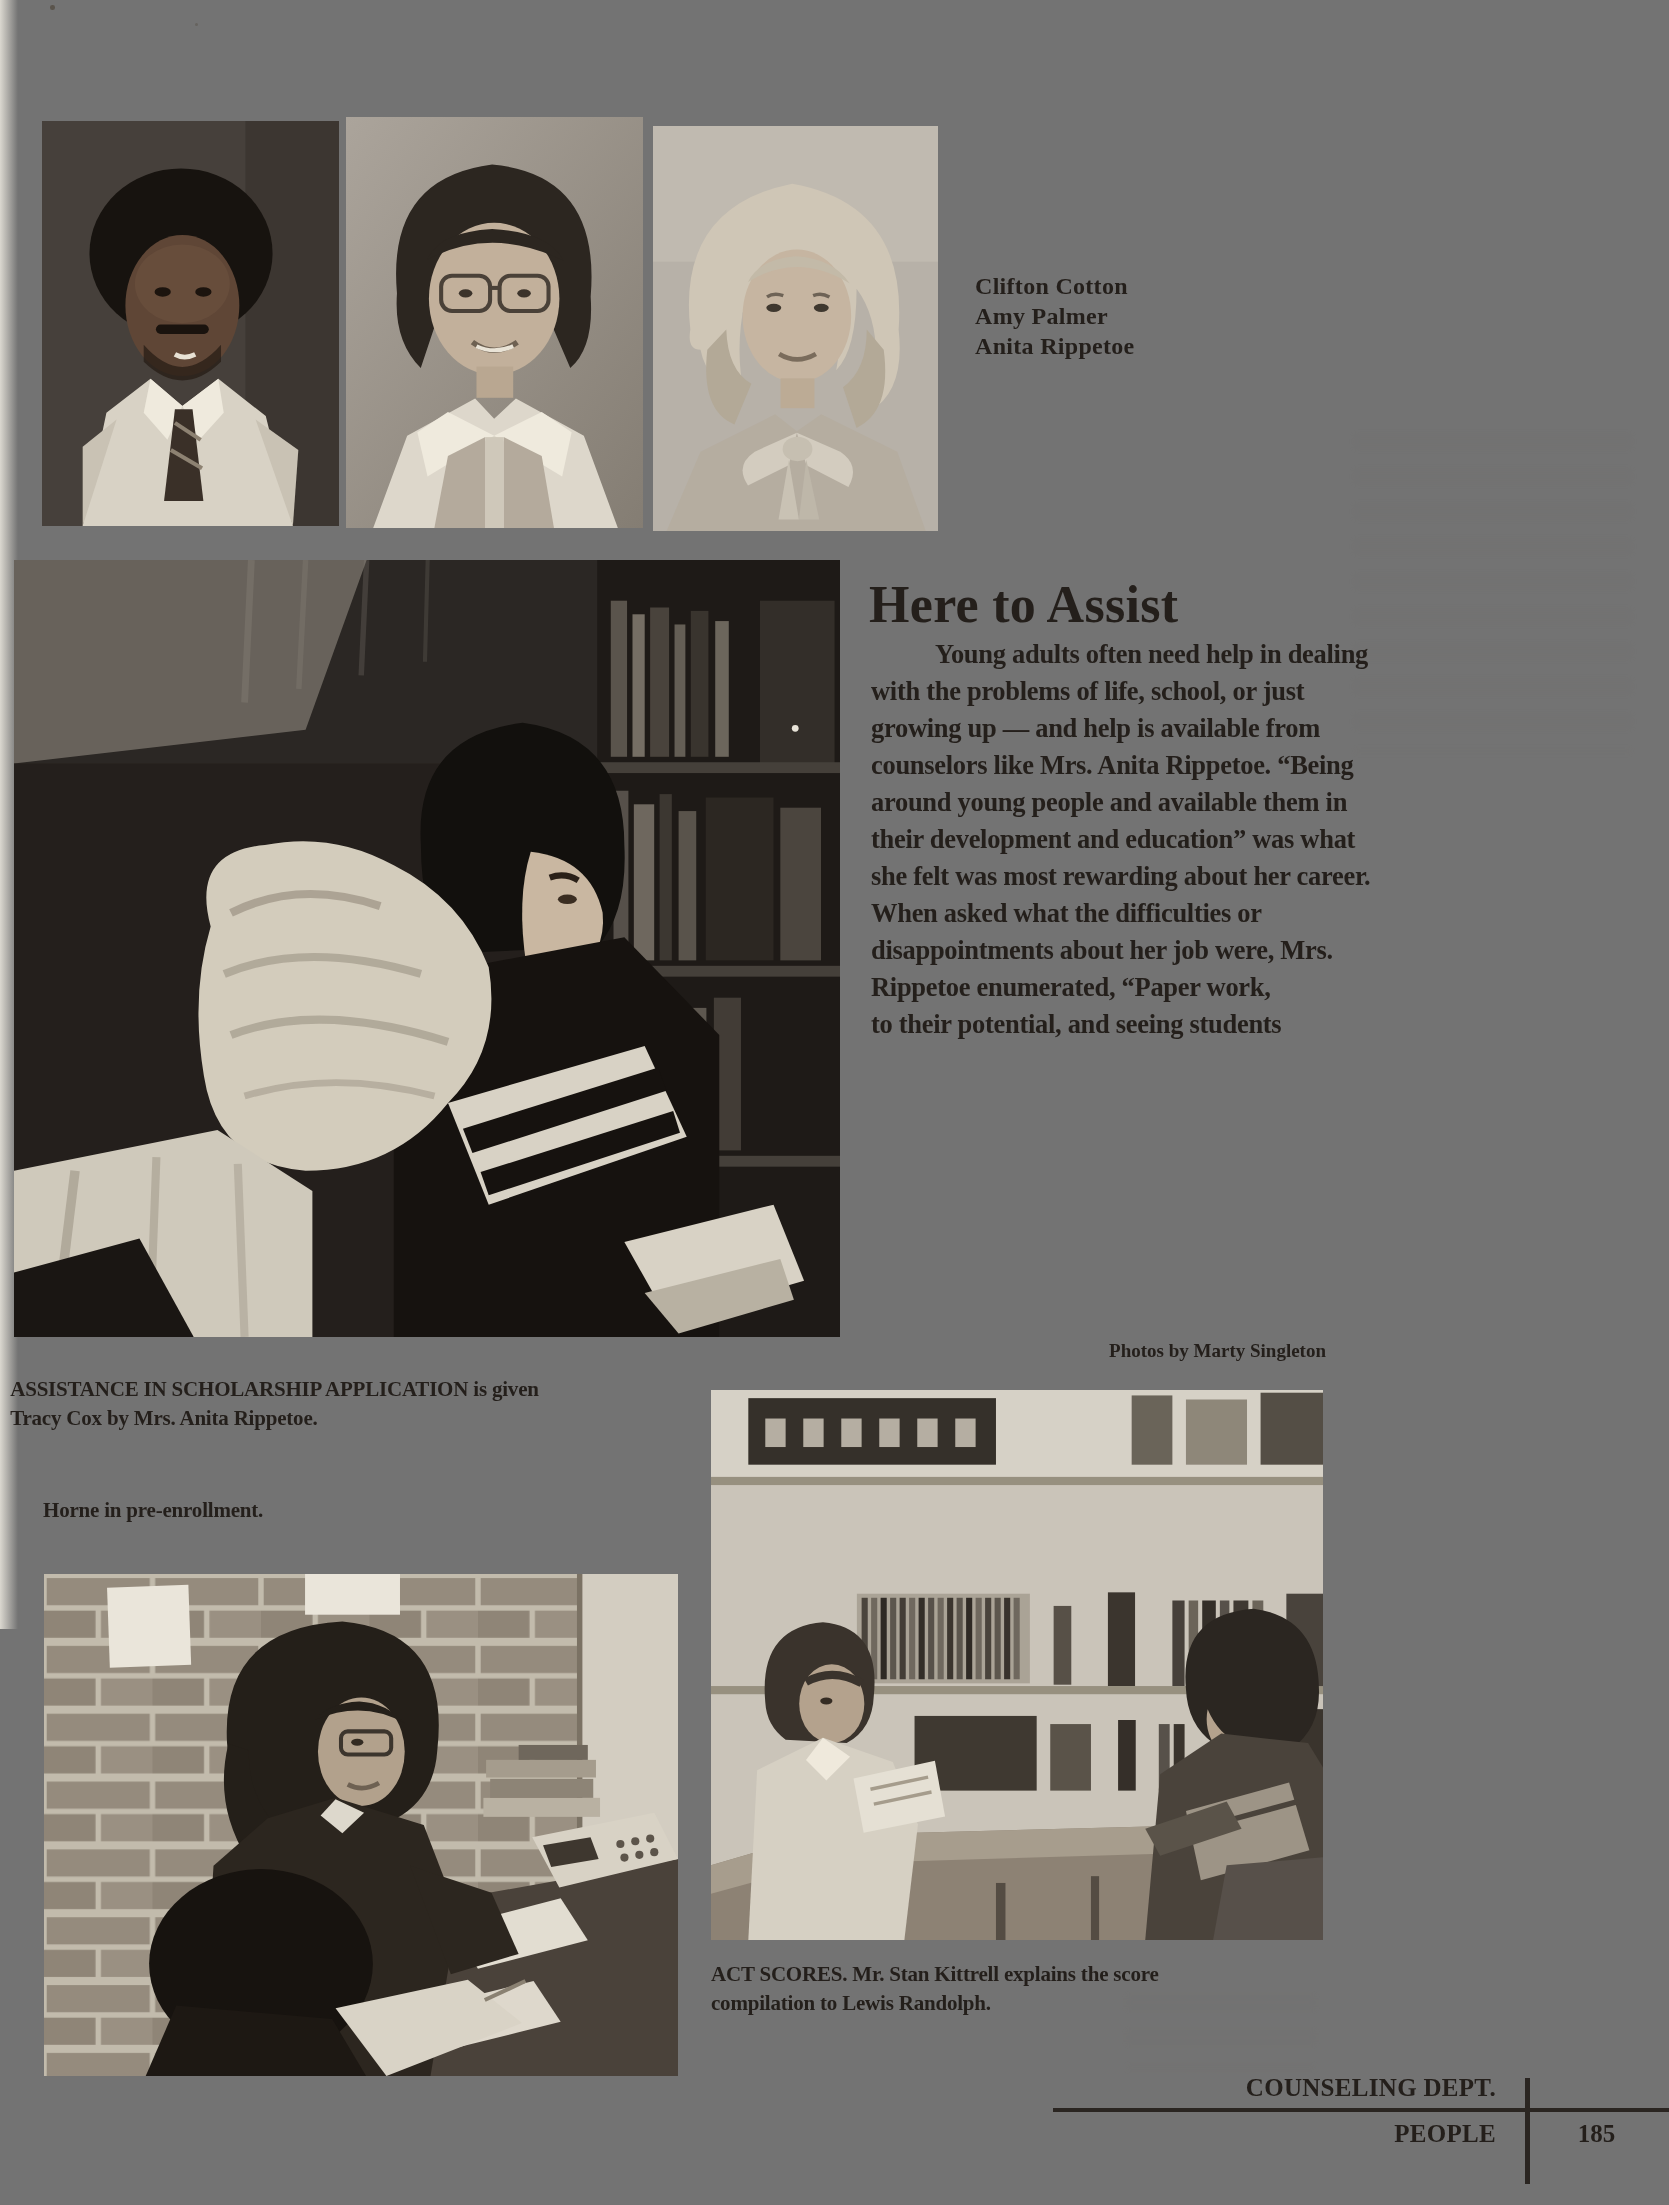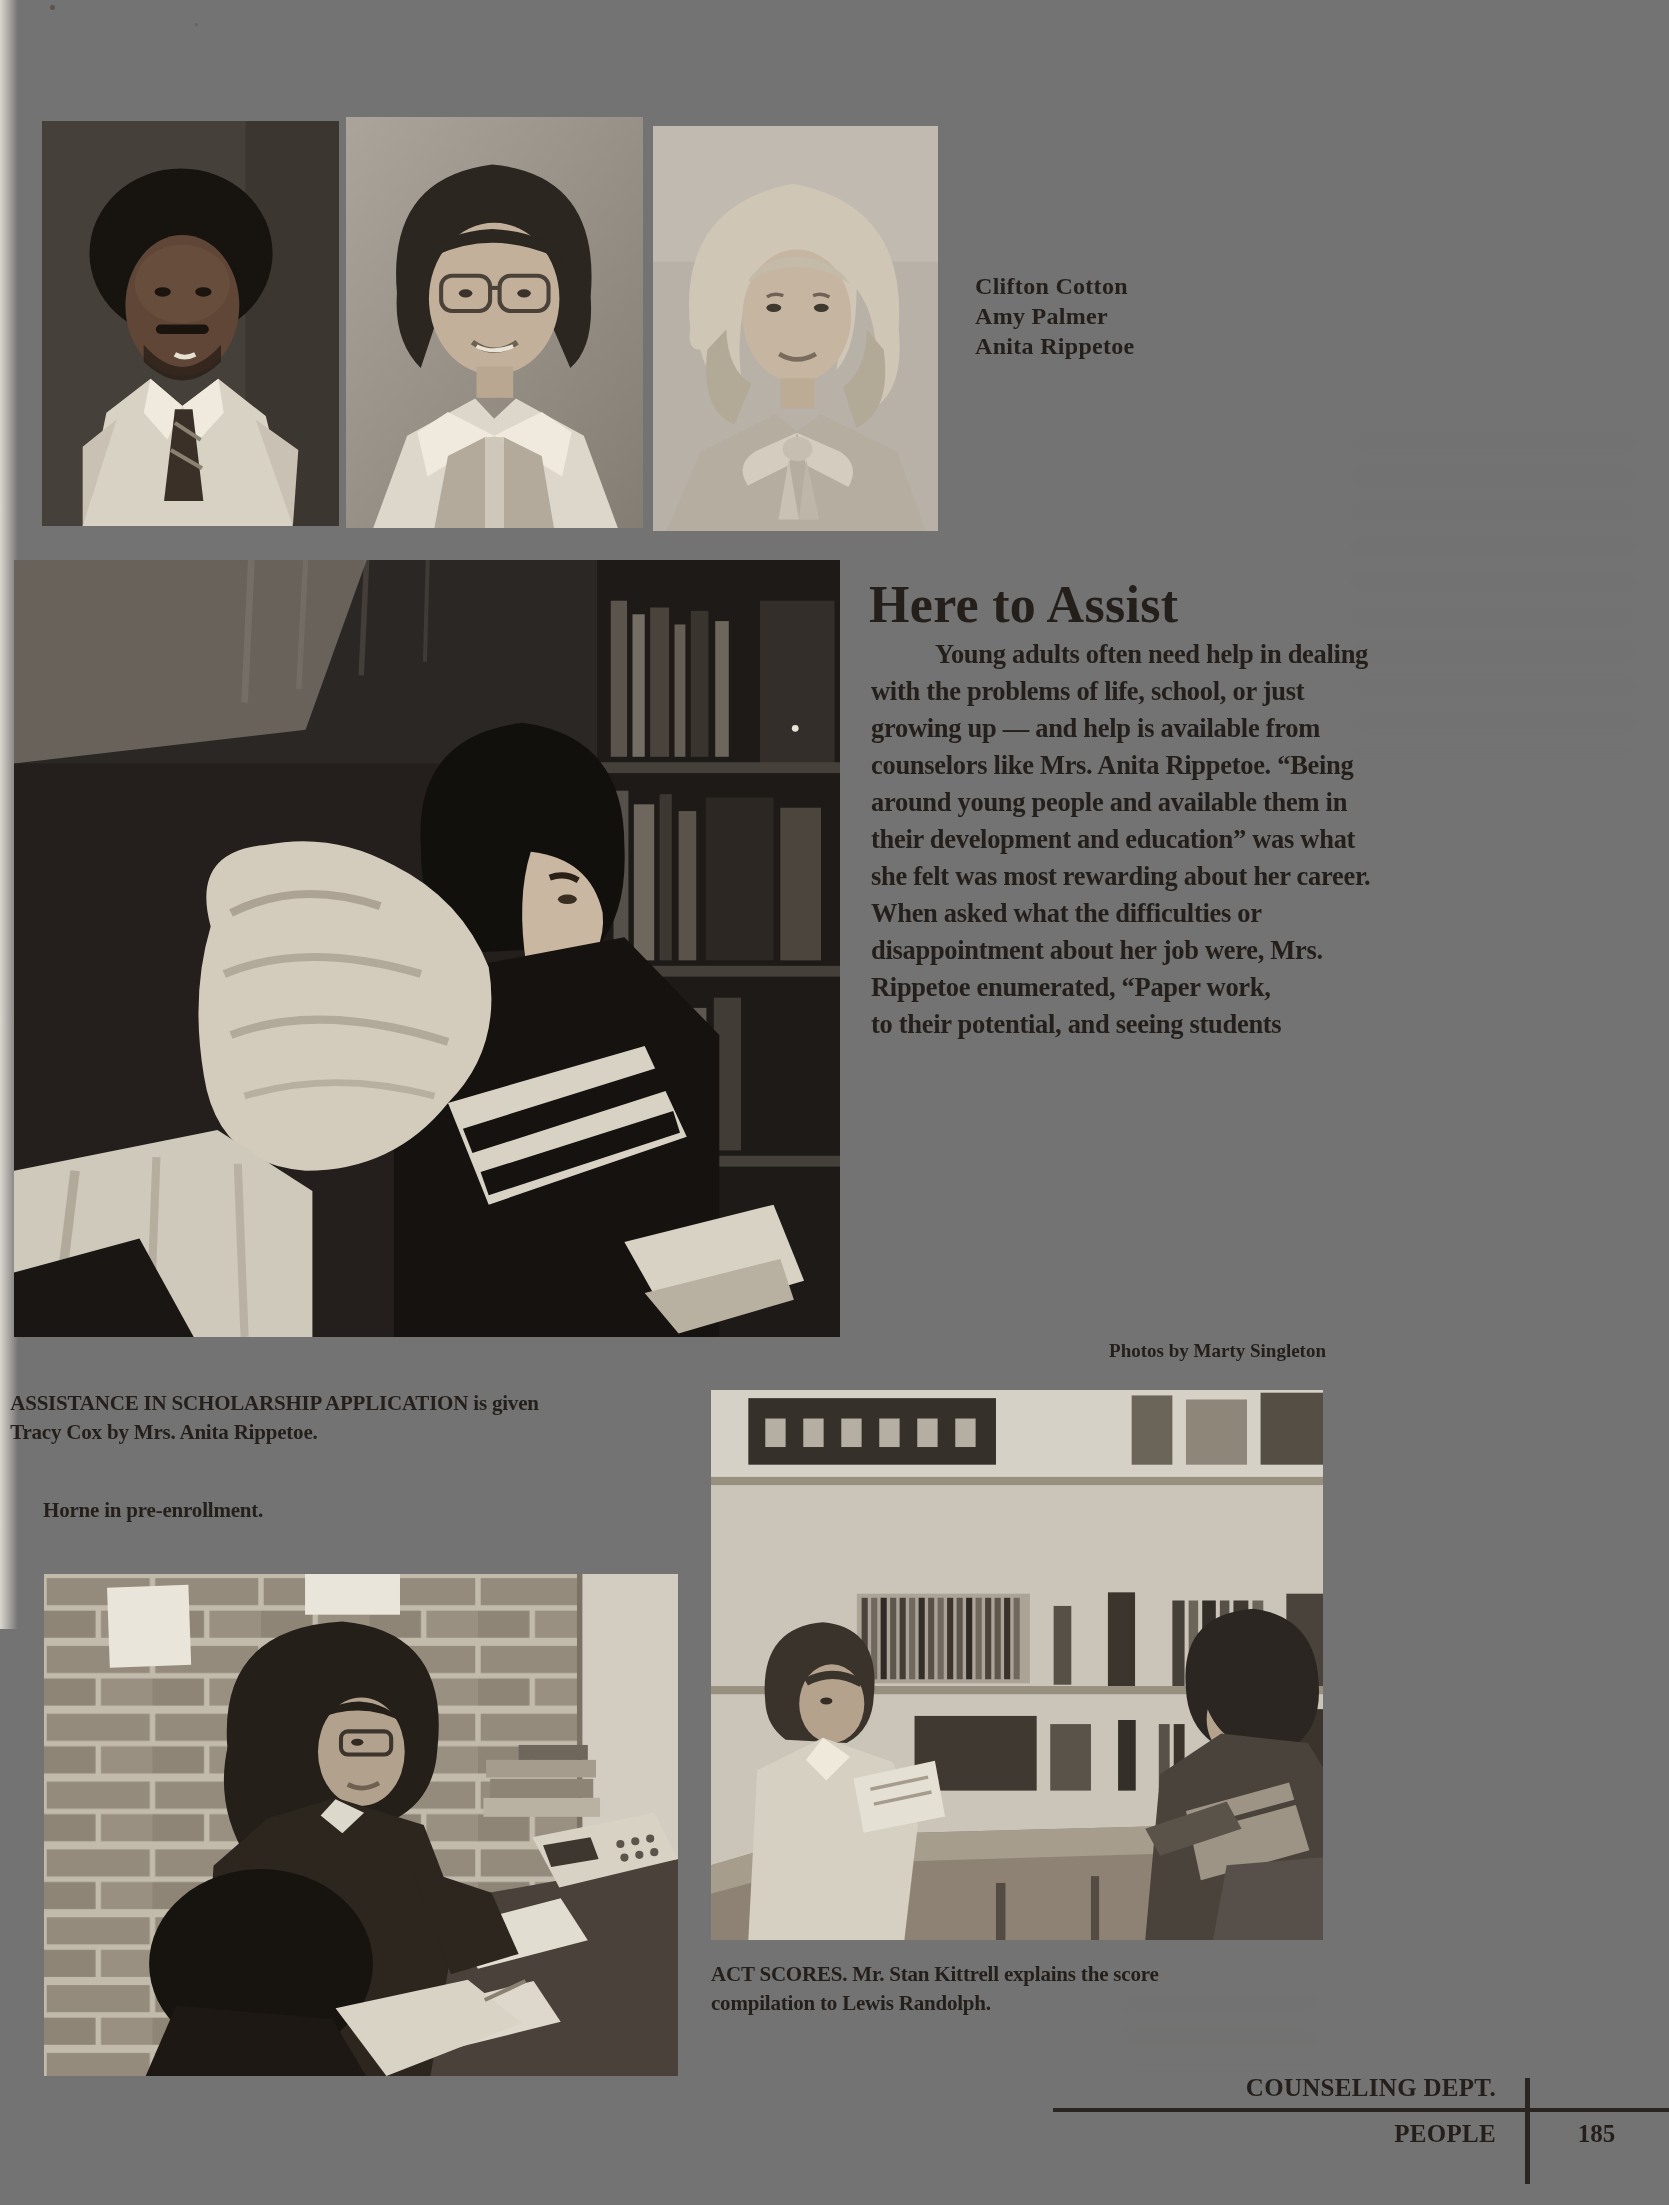--- a/index.html
+++ b/index.html
@@ -42,21 +42,21 @@
   .article span.indent{text-indent:64px;}
 
   .credit{
     position:absolute;left:871px;top:1340px;width:455px;
     text-align:right;font-weight:bold;font-size:19px;
   }
   .caption{
     position:absolute;font-weight:bold;font-size:21px;line-height:29px;letter-spacing:-0.2px;
   }
   .caption span{display:block;white-space:nowrap;}
-  #caption-scholarship{left:10.2px;top:1375px;margin-top:14px;}
+  #caption-scholarship{left:10.2px;top:1375px;}
   #caption-indian{left:43px;top:1496px;}
   #caption-act{left:711px;top:1960px;}
 
   .footer-dept{
     position:absolute;left:1045px;top:2074px;width:451px;
     text-align:right;font-weight:bold;font-size:25px;letter-spacing:0.3px;
   }
   .footer-rule{
     position:absolute;left:1053px;top:2108px;width:616px;height:4.1px;background:#2a2521;
   }
@@ -238,21 +238,21 @@
 
   <div class="article">
     <span class="indent">Young adults often need help in dealing</span>
     <span>with the problems of life, school, or just</span>
     <span>growing up — and help is available from</span>
     <span>counselors like Mrs. Anita Rippetoe. “Being</span>
     <span>around young people and available them in</span>
     <span>their development and education” was what</span>
     <span>she felt was most rewarding about her career.</span>
     <span>When asked what the difficulties or</span>
-    <span>disappointment about her job were, Mrs.</span>
+    <span>disappointments about her job were, Mrs.</span>
     <span>Rippetoe enumerated, “Paper work,</span>
     <span>to their potential, and seeing students</span>
   </div>
 
   <div class="credit">Photos by Marty Singleton</div>
 
   <div class="caption" id="caption-scholarship">
     <span>ASSISTANCE IN SCHOLARSHIP APPLICATION is given</span>
     <span>Tracy Cox by Mrs. Anita Rippetoe.</span>
   </div>

